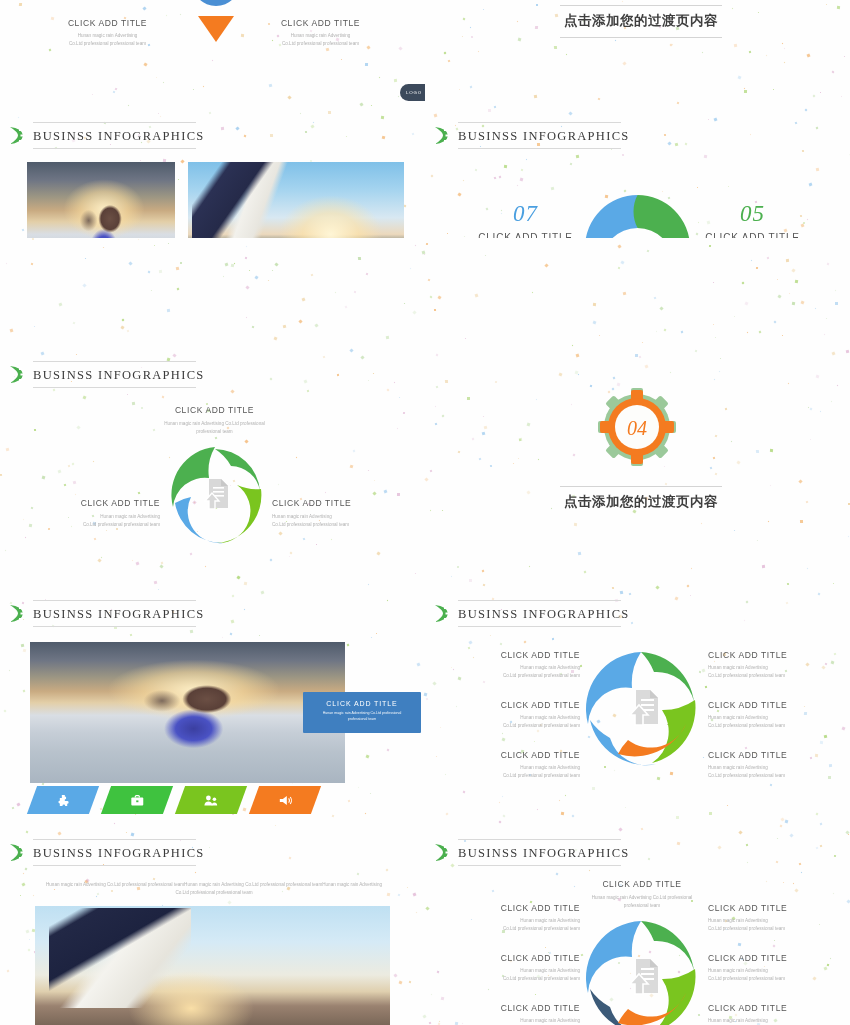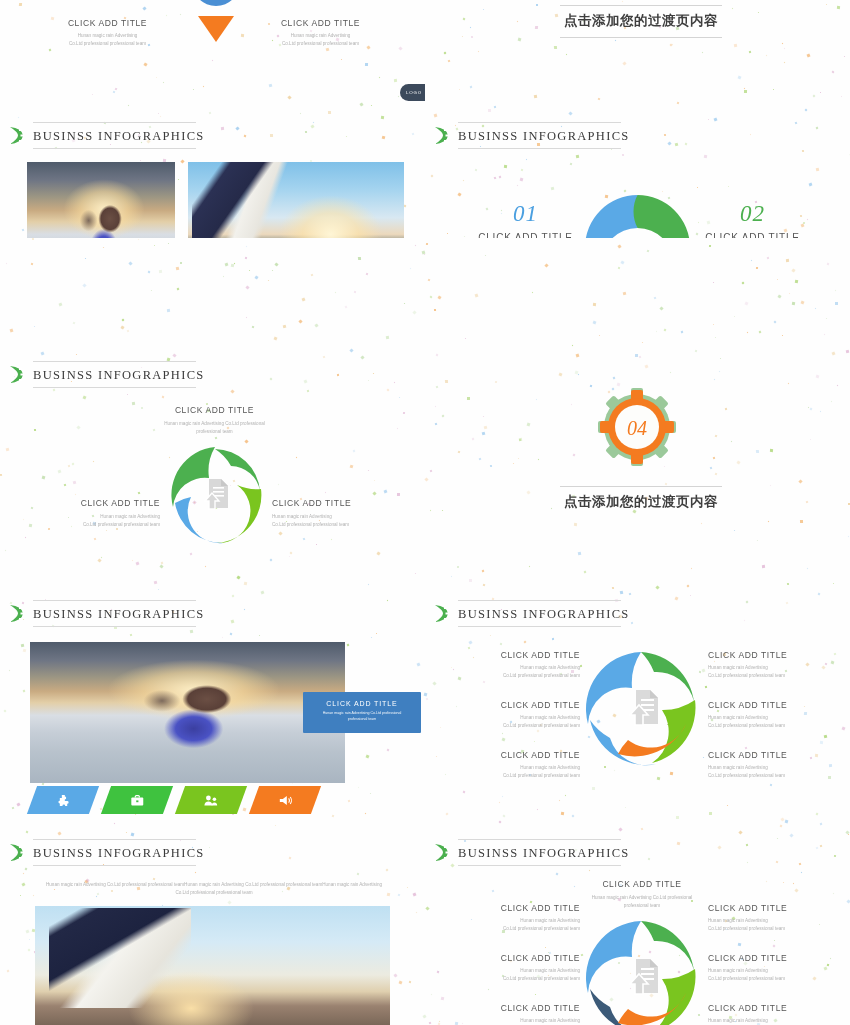--- a/index.html
+++ b/index.html
@@ -1122,42 +1122,42 @@
             <rect x="12.5" y="8.5" width="3" height="2" fill="#fff"></rect>
             <rect x="11" y="14" width="3" height="2" fill="#fff"></rect>
           </svg>
       </span>
       <span class="sec-title-wrap">
         <span class="sec-title">BUSINSS  INFOGRAPHICS</span>
       </span>
     </div>
 
     <div class="abs center" style="left:28px;top:88px;width:145px;">
-      <div class="numeral" style="color:#4a9fe0;">01</div>
+      <div class="numeral" style="color:#4a9fe0;">07</div>
       <div class="cat lg" style="margin-top:7px;">CLICK ADD TITLE</div>
 
     </div>
 
     <div class="abs" style="left:155px;top:76px;width:115px;height:115px;">
       <svg width="115" height="115" viewBox="0 0 115 115">
         <path d="M57.5 5 A52.5 52.5 0 0 0 57.5 110 A36 36 0 0 1 57.5 38 A36 36 0 0 0 57.5 5 Z" fill="#5aa9e6"></path>
         <path d="M57.5 5 A52.5 52.5 0 0 1 57.5 110 A36 36 0 0 0 57.5 38 A36 36 0 0 1 57.5 5 Z" fill="#4cb04f"></path>
         <g fill="#fff">
           <rect x="13" y="50" width="11" height="8" rx="1"></rect>
           <circle cx="18.5" cy="54" r="2.2" fill="#5aa9e6"></circle>
         </g>
         <g fill="#fff">
           <circle cx="97" cy="54" r="5"></circle>
           <path d="M92 54 h10 M97 49 v10" stroke="#4cb04f" stroke-width="1"></path>
         </g>
       </svg>
     </div>
 
     <div class="abs center" style="left:255px;top:88px;width:145px;">
-      <div class="numeral" style="color:#4cb04f;">02</div>
+      <div class="numeral" style="color:#4cb04f;">05</div>
       <div class="cat lg" style="margin-top:7px;">CLICK ADD TITLE</div>
 
     </div>
 
   </div>
 
   <div class="slide" style="left:0;top:353px;width:425px;height:239px;">
     <div class="sec-head" style="left:8px;top:8px;">
       <span class="gear-ico">
         <svg width="17" height="19" viewBox="0 0 17 19">

